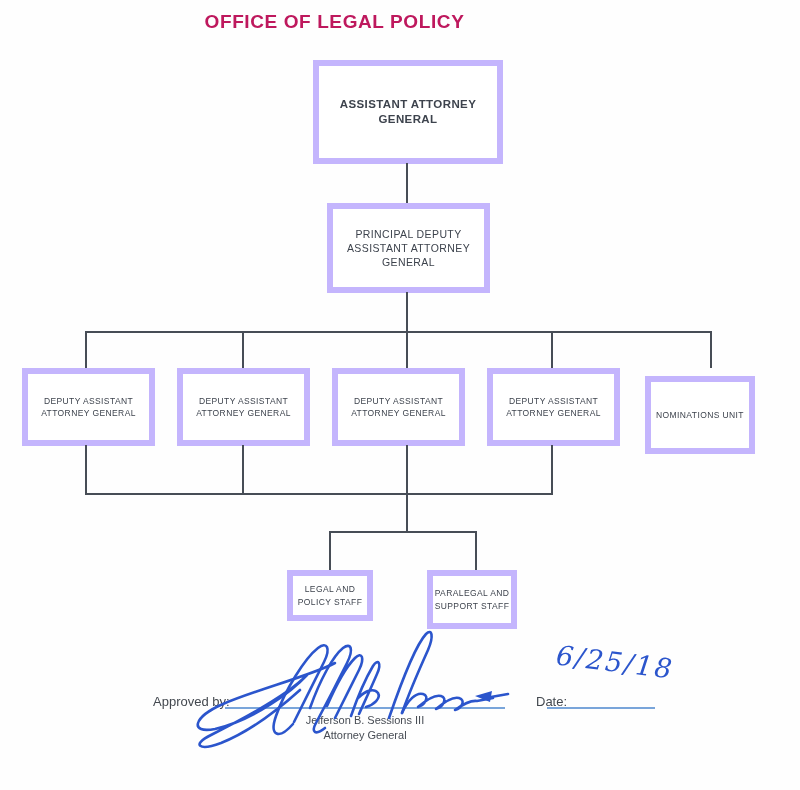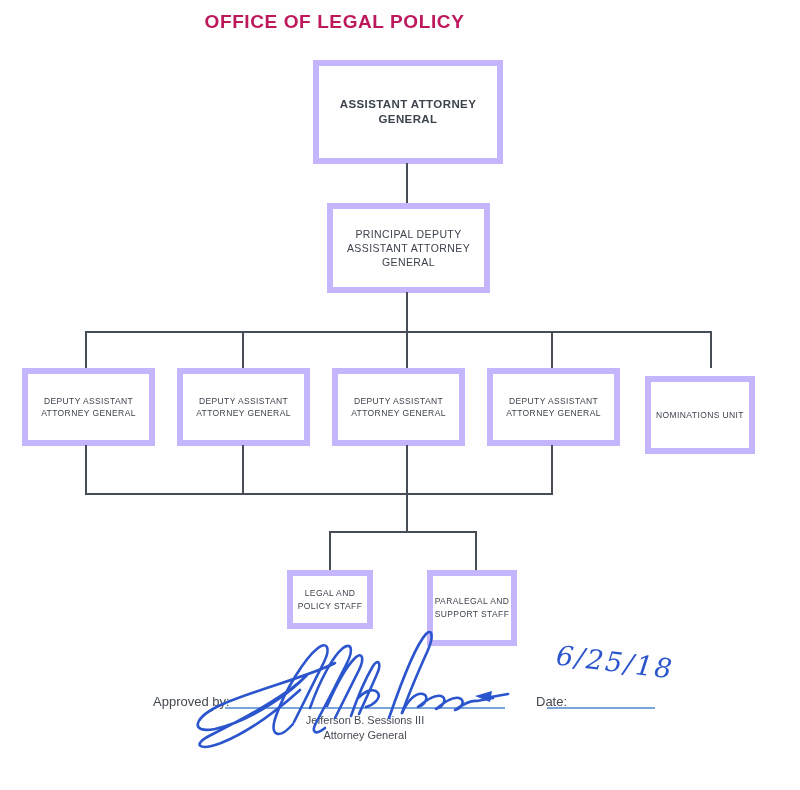--- a/index.html
+++ b/index.html
@@ -74,23 +74,23 @@
 
   <div class="line" style="left:85px;top:493px;width:468px;height:2px;"></div>
 
   <div class="line" style="left:406px;top:495px;width:2px;height:38px;"></div>
 
   <div class="line" style="left:329px;top:531px;width:148px;height:2px;"></div>
 
   <div class="line" style="left:329px;top:533px;width:2px;height:37px;"></div>
   <div class="line" style="left:475px;top:533px;width:2px;height:37px;"></div>
 
-  <div class="box lvl4" style="left:287px;top:570px;width:86px;height:59px;">LEGAL AND
+  <div class="box lvl4" style="left:287px;top:570px;width:86px;height:51px;">LEGAL AND
 POLICY STAFF</div>
-  <div class="box lvl4" style="left:427px;top:570px;width:90px;height:76px;">PARALEGAL AND
+  <div class="box lvl4" style="left:427px;top:570px;width:90px;height:59px;">PARALEGAL AND
 SUPPORT STAFF</div>
 
   <div class="cap" style="left:153px;top:694px;">Approved by:</div>
   <div class="blueline" style="left:225px;top:707px;width:280px;"></div>
   <div class="cap" style="left:536px;top:694px;">Date:</div>
   <div class="blueline" style="left:547px;top:707px;width:108px;"></div>
 
   <div class="date-script">6/25/18</div>
 
   <div class="sig-caption" style="top:714px;">Jefferson B. Sessions III</div>

